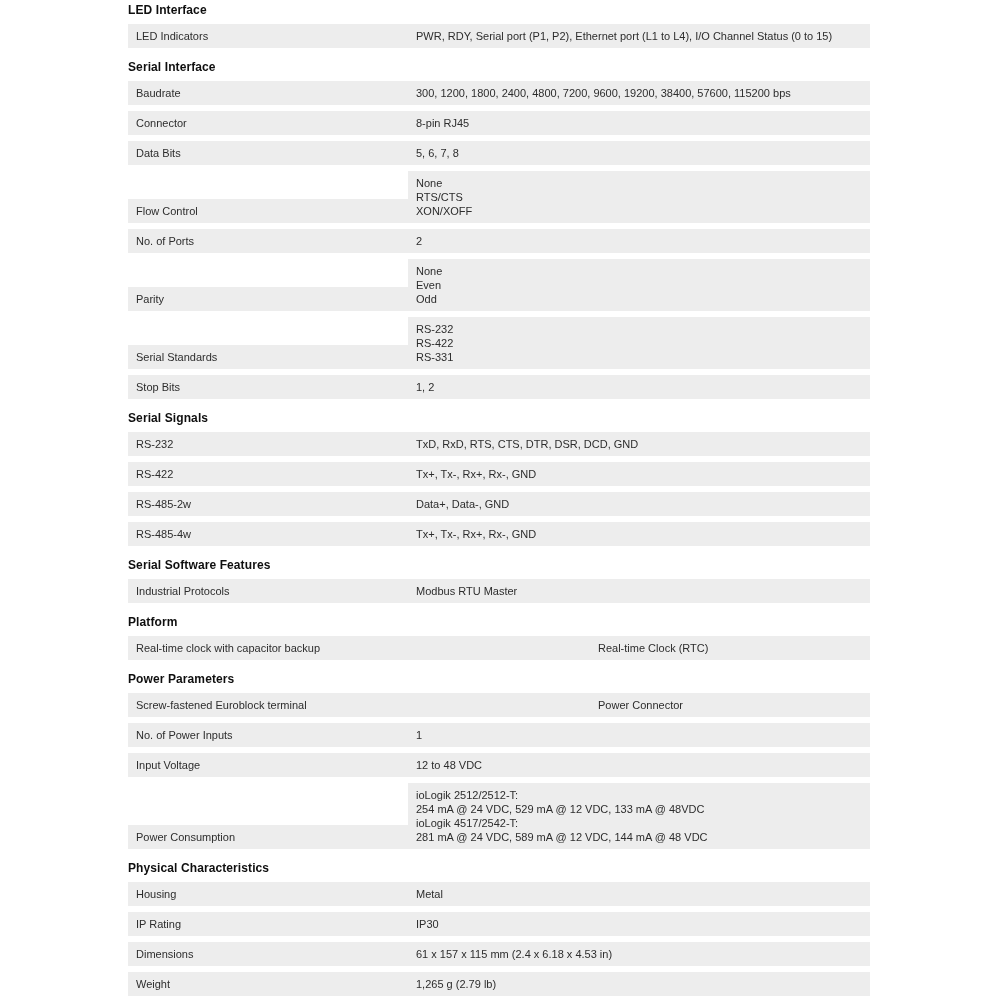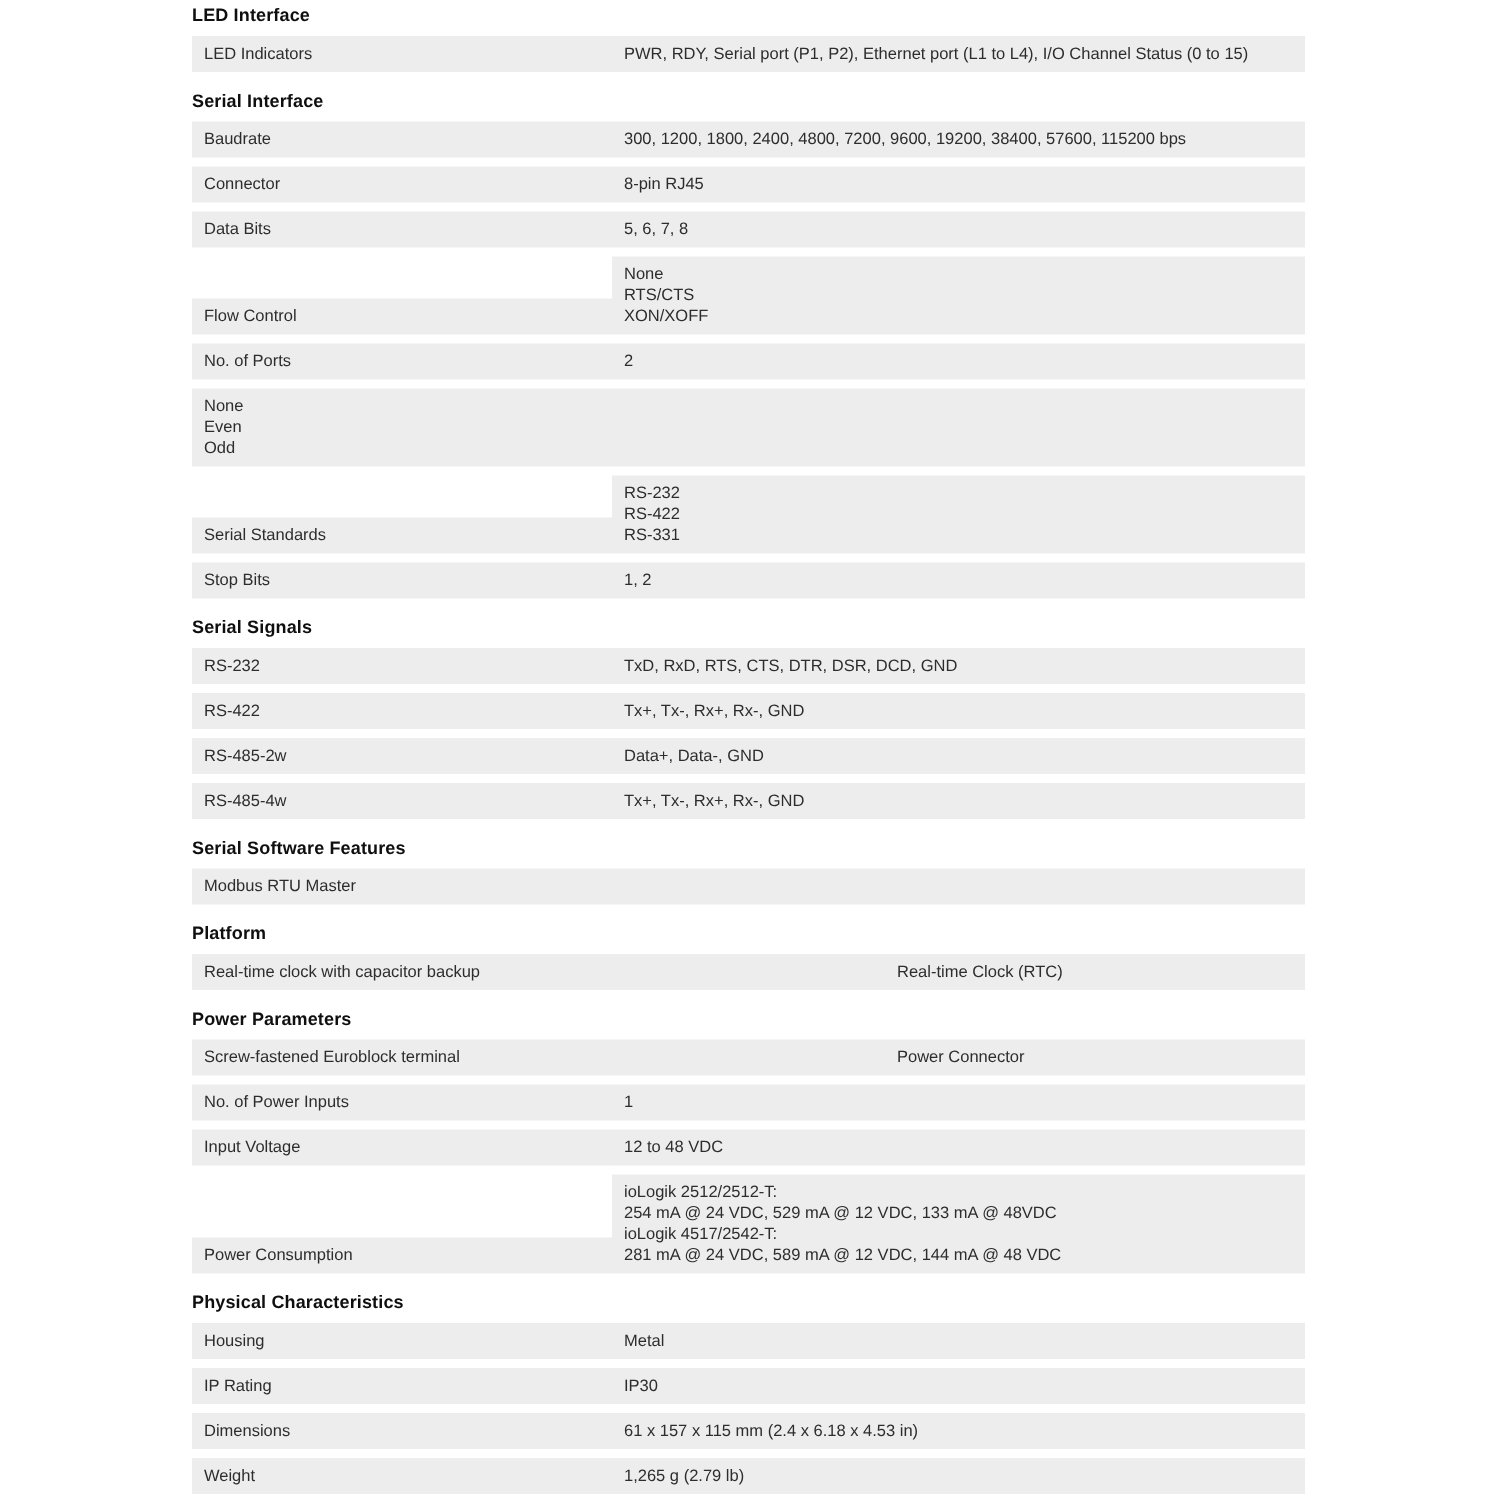--- a/index.html
+++ b/index.html
@@ -94,20 +94,21 @@
             <div class="line">XON/XOFF</div>
           </div>
         </div>
         <div class="row">
           <div class="cell label">No. of Ports</div>
           <div class="cell value">
             <div class="line">2</div>
           </div>
         </div>
         <div class="row">
+          <div class="cell label">Parity</div>
           <div class="cell value">
             <div class="line">None</div>
             <div class="line">Even</div>
             <div class="line">Odd</div>
           </div>
         </div>
         <div class="row">
           <div class="cell label">Serial Standards</div>
           <div class="cell value">
             <div class="line">RS-232</div>
@@ -145,20 +146,21 @@
         <div class="row">
           <div class="cell label">RS-485-4w</div>
           <div class="cell value">
             <div class="line">Tx+, Tx-, Rx+, Rx-, GND</div>
           </div>
         </div>
       </section>
       <section>
         <h2 class="sec-title">Serial Software Features</h2>
         <div class="row">
+          <div class="cell label">Industrial Protocols</div>
           <div class="cell value">
             <div class="line">Modbus RTU Master</div>
           </div>
         </div>
       </section>
       <section>
         <h2 class="sec-title">Platform</h2>
         <div class="row">
           <div class="cell value">
             <div class="line">Real-time clock with capacitor backup</div>

